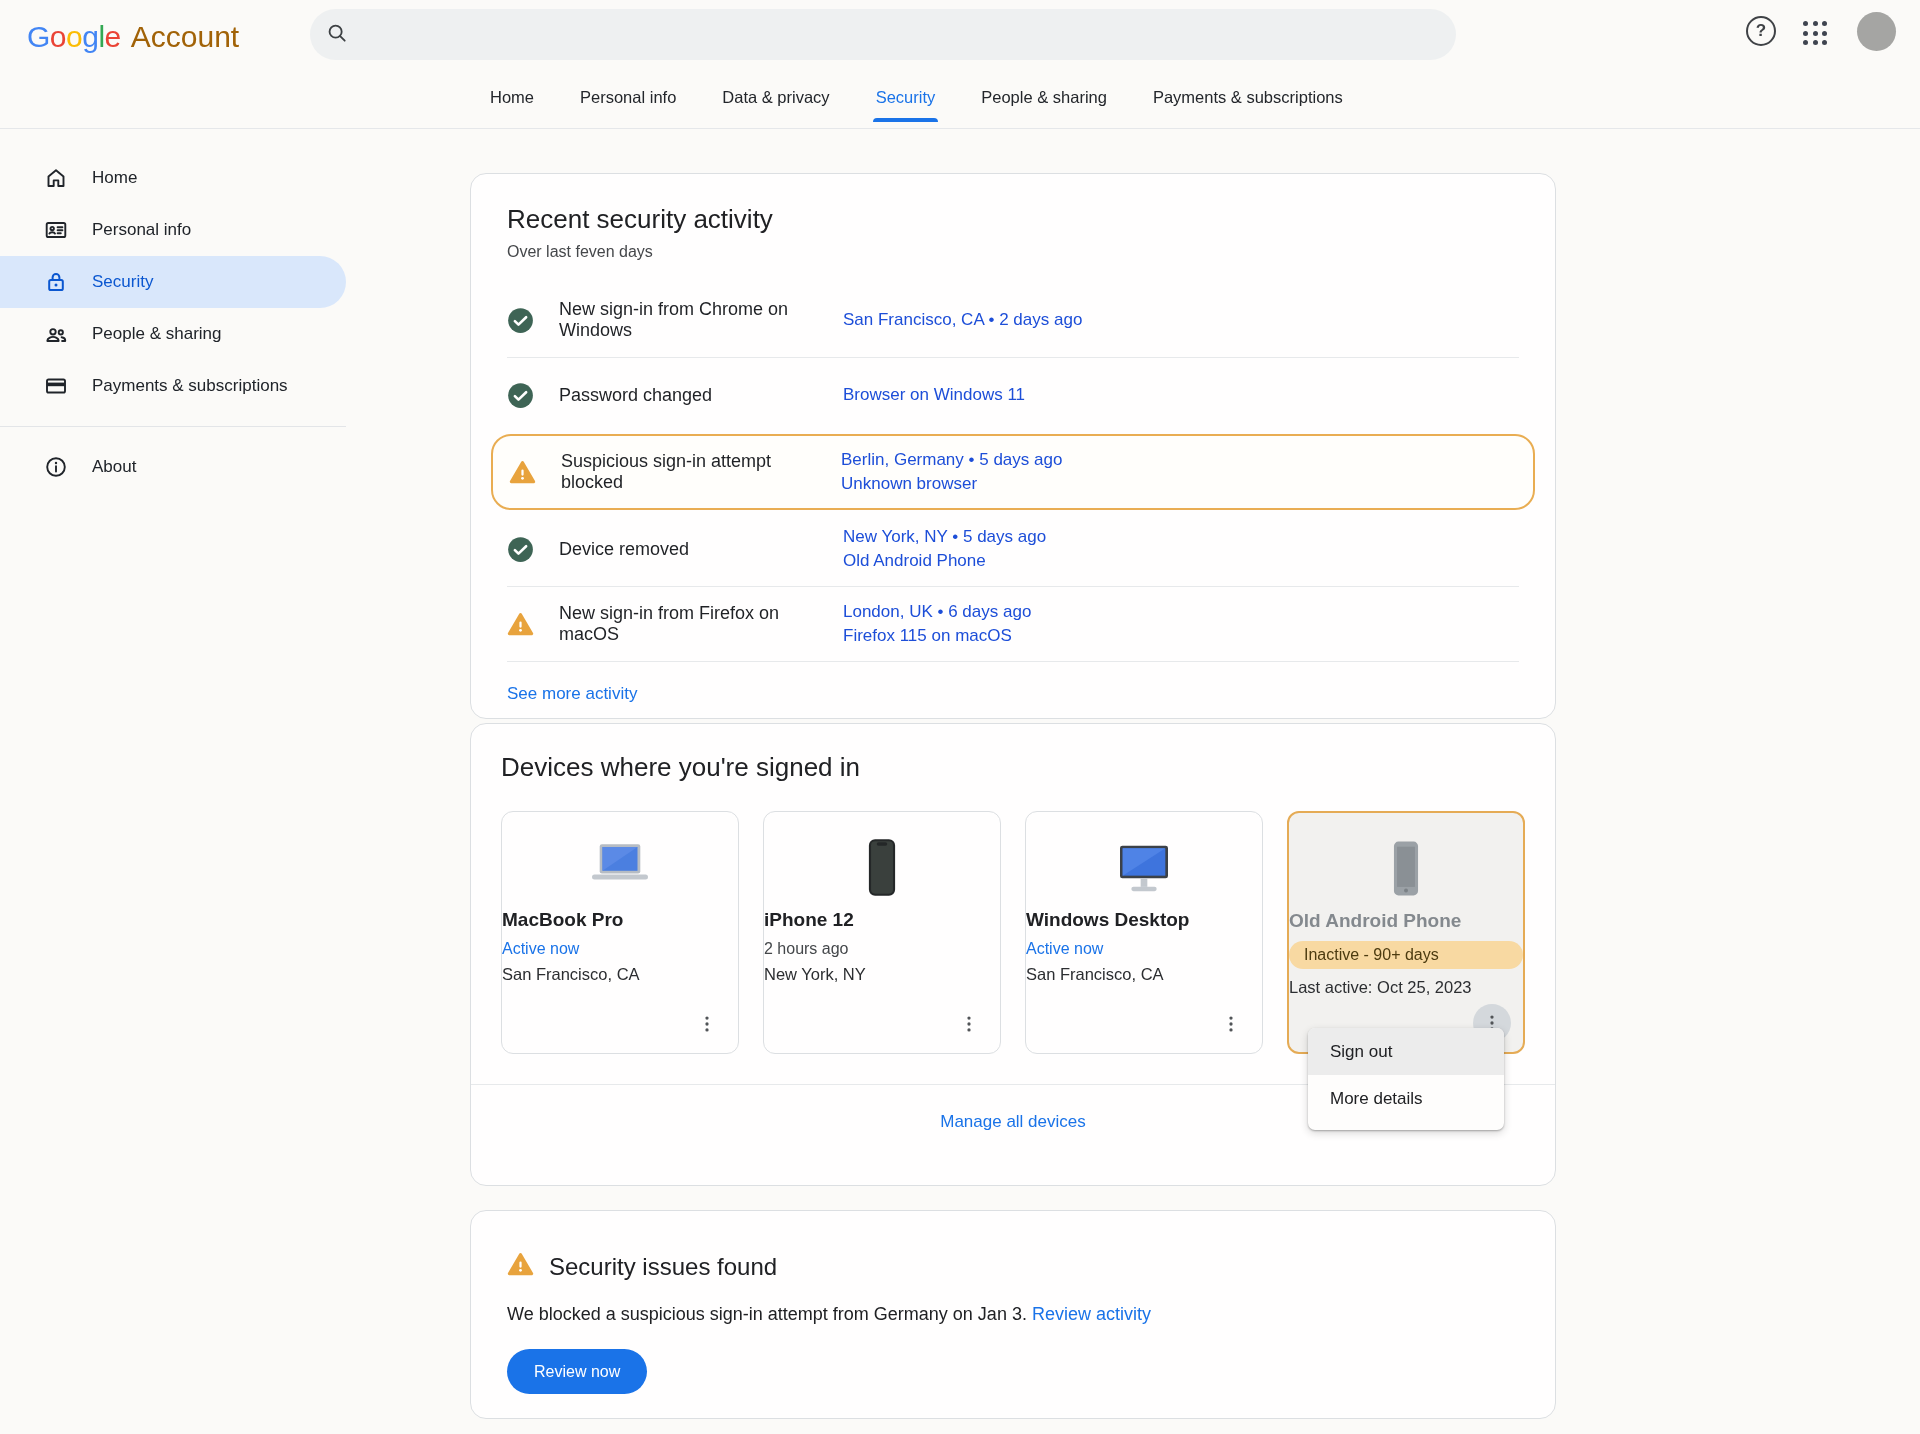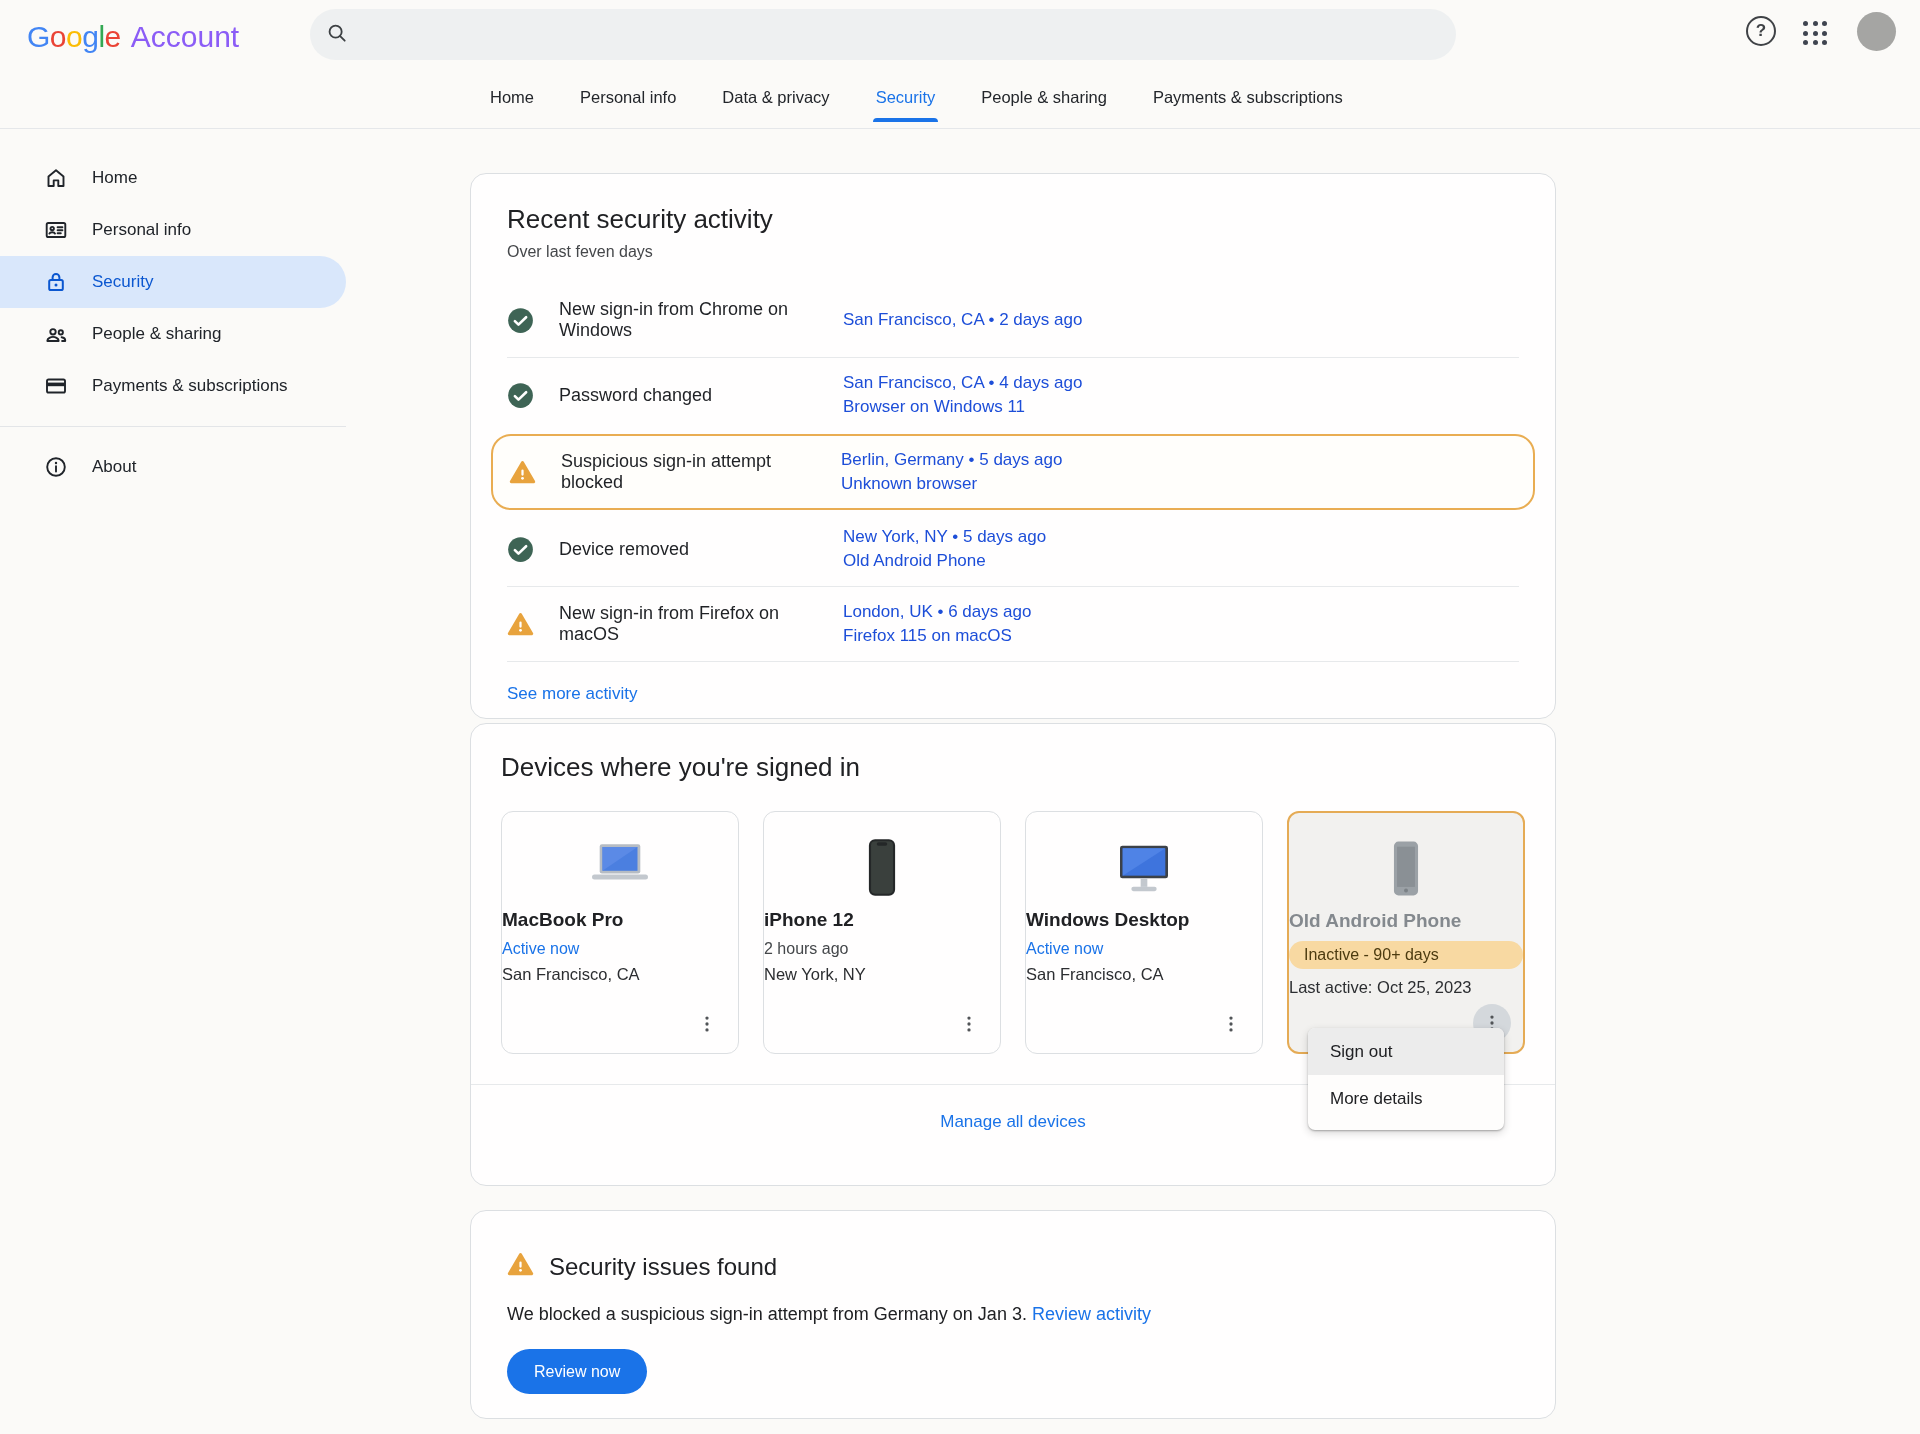--- a/index.html
+++ b/index.html
@@ -7,21 +7,21 @@
   body {
     position:relative;
     background:#fbfaf8;
     font-family:"Liberation Sans", sans-serif;
     color:#1f2125;
     overflow:hidden;
   }
   
   .logo { position:absolute; top:20px; left:27px; display:flex; align-items:baseline; font-size:30px; cursor:pointer; }
   .logo .lt { font-weight:500; letter-spacing:-0.5px; }
-  .logo .product { margin-left:10px; color:#8b5cf6; font-weight:400; }
+  .logo .product { margin-left:10px; color:#a16207; font-weight:400; }
   .search { position:absolute; left:310px; top:9px; width:1146px; height:51px; background:#eef0f1; border-radius:26px; display:flex; align-items:center; padding:0 16px; }
   .search svg { width:22px; height:22px; margin-right:12px; flex:none; }
   .search input { flex:1; border:none; outline:none; background:transparent; font-size:17px; font-family:inherit; color:#1f2125; }
   .help-btn { position:absolute; left:1746px; top:16px; width:30px; height:30px; border:2.6px solid #3f4246; border-radius:50%; display:flex; align-items:center; justify-content:center; font-size:17px; font-weight:700; color:#3f4246; cursor:pointer; }
   .apps-btn { position:absolute; left:1803px; top:21px; width:25px; height:25px; display:grid; grid-template-columns:repeat(3,1fr); grid-template-rows:repeat(3,1fr); gap:4px; cursor:pointer; }
   .apps-btn span { width:5px; height:5px; border-radius:50%; background:#3f4450; }
   .avatar { position:absolute; left:1857px; top:12px; width:39px; height:39px; border-radius:50%; background:#a5a5a3; cursor:pointer; }
   .tabs { position:absolute; left:490px; top:88px; display:flex; gap:46px; font-size:16.5px; font-weight:500; color:#23262b; }
   .tab { position:relative; cursor:pointer; white-space:nowrap; }
   .tab.active { color:#1a73e8; }
@@ -204,21 +204,20 @@
       <div class="row-divider"></div>
       <div class="activity-row">
         <span class="row-icon">
           <svg viewBox="0 0 24 24">
             <circle cx="12" cy="12" r="11" fill="#3e6455"></circle>
             <path d="M7 12.5l3.2 3.2L17 9.1" stroke="#fff" stroke-width="2.3" fill="none" stroke-linecap="round" stroke-linejoin="round"></path>
           </svg>
         </span>
         <div class="row-title">Password changed</div>
         <div class="row-details">
-          <div>San Francisco, CA • 4 days ago</div>
           <div>Browser on Windows 11</div>
         </div>
       </div>
       <div class="activity-row highlight">
         <span class="row-icon">
           <svg viewBox="0 0 24 24">
             <path d="M12 3.2 22 20.2H2z" fill="#e8a33d" stroke="#e8a33d" stroke-width="2.6" stroke-linejoin="round"></path>
             <rect x="11" y="9.4" width="2" height="5.4" rx="1" fill="#fff"></rect>
             <circle cx="12" cy="17.2" r="1.25" fill="#fff"></circle>
           </svg>

